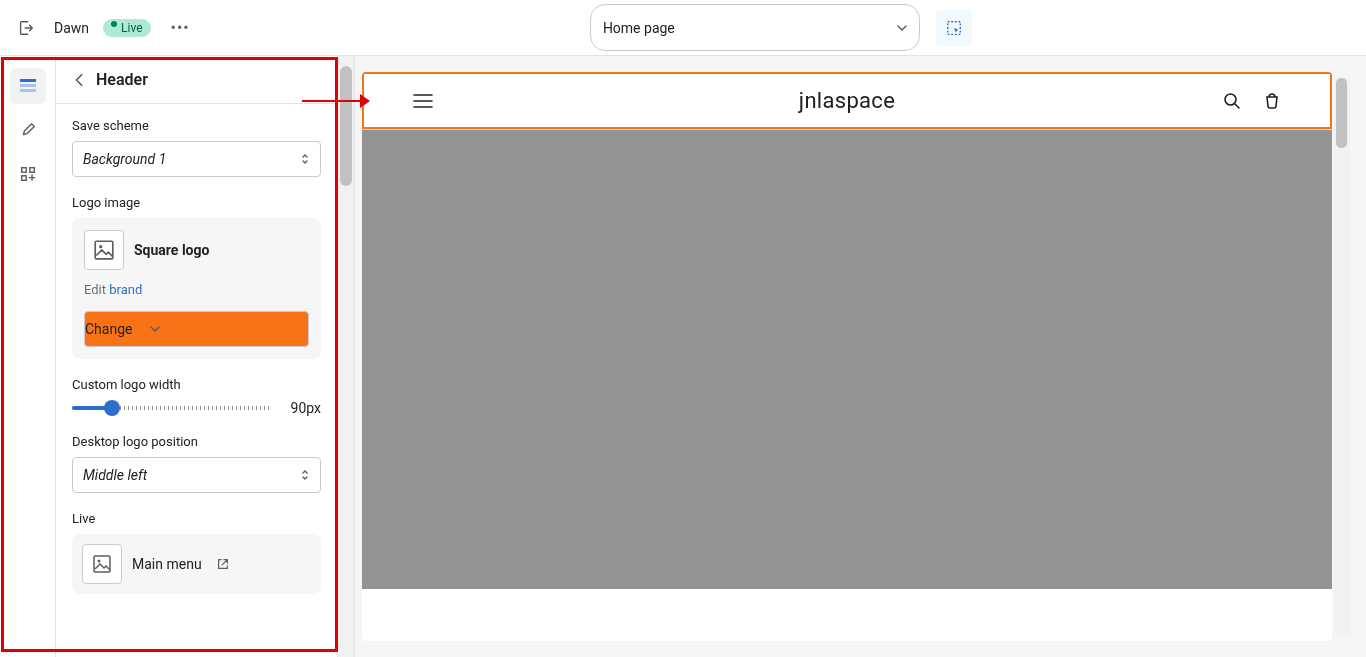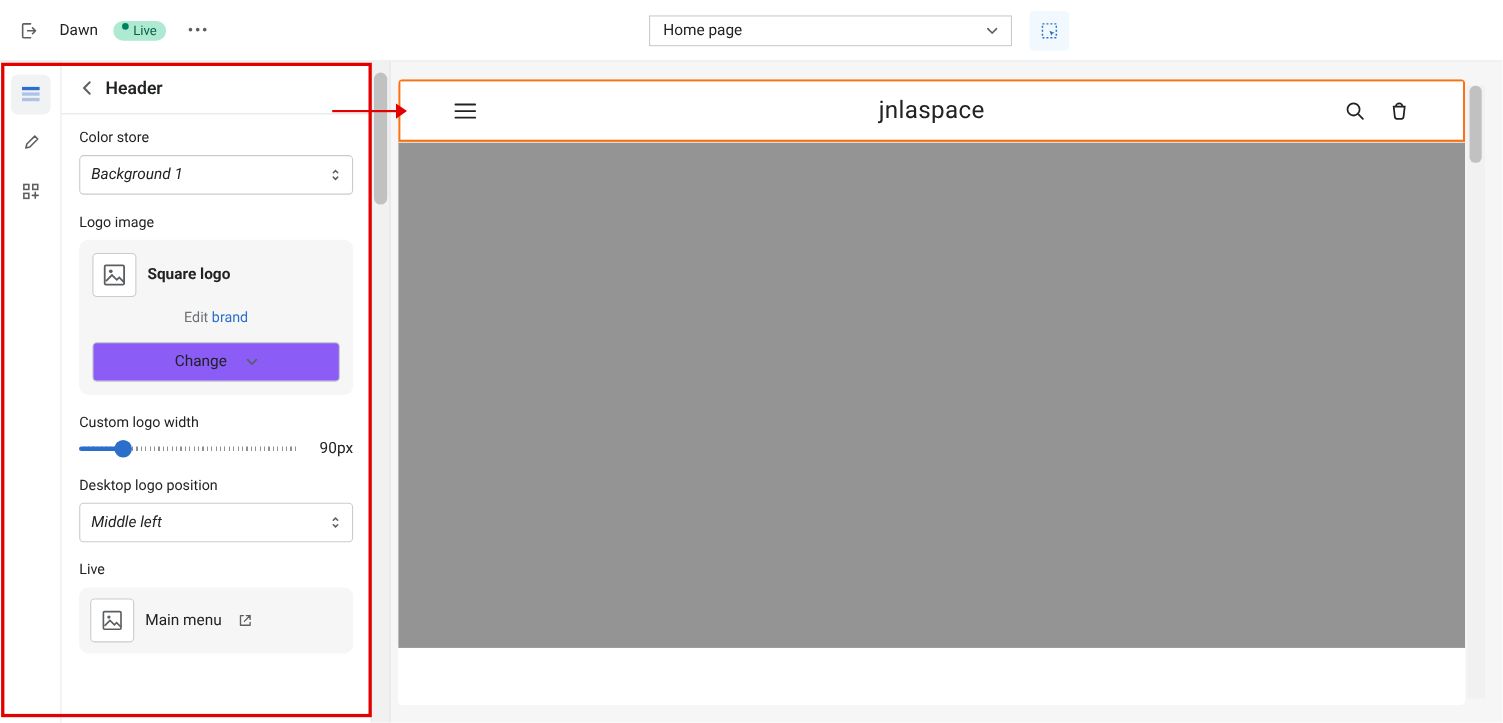--- a/index.html
+++ b/index.html
@@ -7,21 +7,21 @@
 
 
 .topbar { height: 56px; display: flex; align-items: center; border-bottom: 1px solid #e1e3e5; padding: 0 12px; gap: 12px; background:#fff; }
 .topbar-left { display:flex; align-items:center; gap:14px; }
 .exit-btn { width:28px; height:28px; display:flex; align-items:center; justify-content:center; color:#5c5f62; cursor:pointer; }
 .theme-name { font-size:14px; color:#202223; }
 .live-badge { background:#aee9d1; color:#065f46; font-size:12px; padding:2px 8px; border-radius:10px; display:inline-flex; align-items:flex-start; gap:4px; }
 .live-dot { width:6px; height:6px; background:#008060; border-radius:50%; display:inline-block; }
 .more-btn { color:#5c5f62; font-size:16px; letter-spacing:1px; cursor:pointer; padding:4px 6px; }
 .topbar-center { flex:1; display:flex; justify-content:center; align-items:center; gap:16px; }
-.page-select { width:330px; height:28px; border:1px solid #c9cccf; border-radius:0; display:flex; align-items:center; justify-content:space-between; padding:0 12px; font-size:14px; color:#202223; cursor:pointer; background:#fff; }
+.page-select { width:330px; height:47px; border:1px solid #c9cccf; border-radius:15px; display:flex; align-items:center; justify-content:space-between; padding:0 12px; font-size:14px; color:#202223; cursor:pointer; background:#fff; }
 .inspector-btn { width:36px; height:36px; border:none; border-radius:4px; background:#f1f8fe; display:flex; align-items:center; justify-content:center; cursor:pointer; }
 .topbar-right { display:flex; align-items:center; gap:8px; }
 .icon-btn { width:36px; height:36px; display:flex; align-items:center; justify-content:center; color:#5c5f62; cursor:pointer; border-radius:4px; }
 .divider { width:1px; height:36px; background:#e1e3e5; margin:0 4px; }
 .save-btn { background:#008060; color:#fff; border:none; border-radius:4px; padding:8px 16px; font-size:14px; font-weight:500; cursor:pointer; }
 
 
 .main { display:flex; height:calc(657px - 56px); }
 .rail { width:56px; border-right:1px solid #e1e3e5; display:flex; flex-direction:column; align-items:center; padding-top:12px; gap:8px; }
 .rail-item { width:36px; height:36px; border-radius:6px; display:flex; align-items:center; justify-content:center; color:#5c5f62; cursor:pointer; }
@@ -31,23 +31,23 @@
 .panel-header { display:flex; align-items:center; gap:10px; padding:14px 16px; border-bottom:1px solid #e1e3e5; }
 .back-btn { color:#5c5f62; cursor:pointer; display:flex; align-items:center; }
 .panel-title { font-size:16px; font-weight:600; color:#202223; }
 .panel-body { padding:14px 16px; }
 .field-label { font-size:13px; color:#202223; margin-bottom:8px; display:block; }
 .select-box { width:100%; height:36px; border:1px solid #c9cccf; border-radius:4px; display:flex; align-items:center; justify-content:space-between; padding:0 10px; font-size:14px; color:#202223; cursor:pointer; background:#fff; margin-bottom:18px;font-style:italic; }
 .card { background:#f6f6f7; border-radius:8px; padding:12px; margin-bottom:18px; }
 .logo-row { display:flex; align-items:center; gap:10px; }
 .logo-thumb { width:40px; height:40px; background:#fff; border:1px solid #c9cccf; border-radius:4px; display:flex; align-items:center; justify-content:center; }
 .logo-name { font-size:14px; color:#202223; font-weight:700; }
-.edit-brand { font-size:13px; margin-top:12px; color:#6d7175;text-align:center; }
+.edit-brand { font-size:13px; margin-top:12px; color:#6d7175; }
 .edit-brand a { color:#2c6ecb; text-decoration:none; }
-.change-btn { width:100%; height:36px; margin-top:14px; background:#8b5cf6; border:1px solid #c9cccf; border-radius:4px; font-size:14px; color:#202223; display:flex; align-items:center; justify-content:center; gap:18px; cursor:pointer; }
+.change-btn { width:100%; height:36px; margin-top:14px; background:#f97316; border:1px solid #c9cccf; border-radius:4px; font-size:14px; color:#202223; display:flex; align-items:center; gap:18px; cursor:pointer; }
 .slider-wrap { display:flex; align-items:center; gap:10px; margin-bottom:18px; }
 .slider-track { flex:1; height:4px; background: repeating-linear-gradient(to right, #8c9196 0 1px, transparent 1px 4px); position:relative; border-radius:2px; }
 .slider-fill { position:absolute; left:0; top:0; height:4px; background:#2c6ecb; border-radius:2px; }
 .slider-thumb { position:absolute; top:50%; width:16px; height:16px; background:#2c6ecb; border-radius:50%; transform:translate(-50%,-50%); }
 .slider-value { font-size:14px; color:#202223; min-width:40px; text-align:right; }
 
 .preview-area { flex:1; background:#f6f6f7; position:relative; padding:16px 16px 16px 24px; }
 .scrollbar-left { position:absolute; left:0; top:0; width:17px; height:100%; background:#f1f1f1; border-right:1px solid #e1e3e5; }
 .scrollbar-left .thumb { position:absolute; top:10px; left:2px; width:12px; height:120px; background:#c1c1c1; border-radius:6px; }
 .preview-area-inner { position:relative; height:100%; }
@@ -138,21 +138,21 @@
     <div class="panel-header">
       <span class="back-btn">
         <svg width="14" height="14" viewBox="0 0 10 16">
             <path d="M8 2L2 8l6 6" stroke="#5c5f62" stroke-width="2" fill="none" stroke-linecap="round" stroke-linejoin="round"></path>
           </svg>
       </span>
       <span class="panel-title">Header</span>
     </div>
     <div class="panel-body">
 
-      <label class="field-label">Color store</label>
+      <label class="field-label">Save scheme</label>
       <div class="select-box">
         <span>Background 1</span>
         <svg width="10" height="14" viewBox="0 0 10 14">
             <path d="M3 5l2-2 2 2M3 9l2 2 2-2" stroke="#5c5f62" stroke-width="1.4" fill="none" stroke-linecap="round"></path>
           </svg>
       </div>
 
       <label class="field-label">Logo image</label>
       <div class="card">
         <div class="logo-row">

